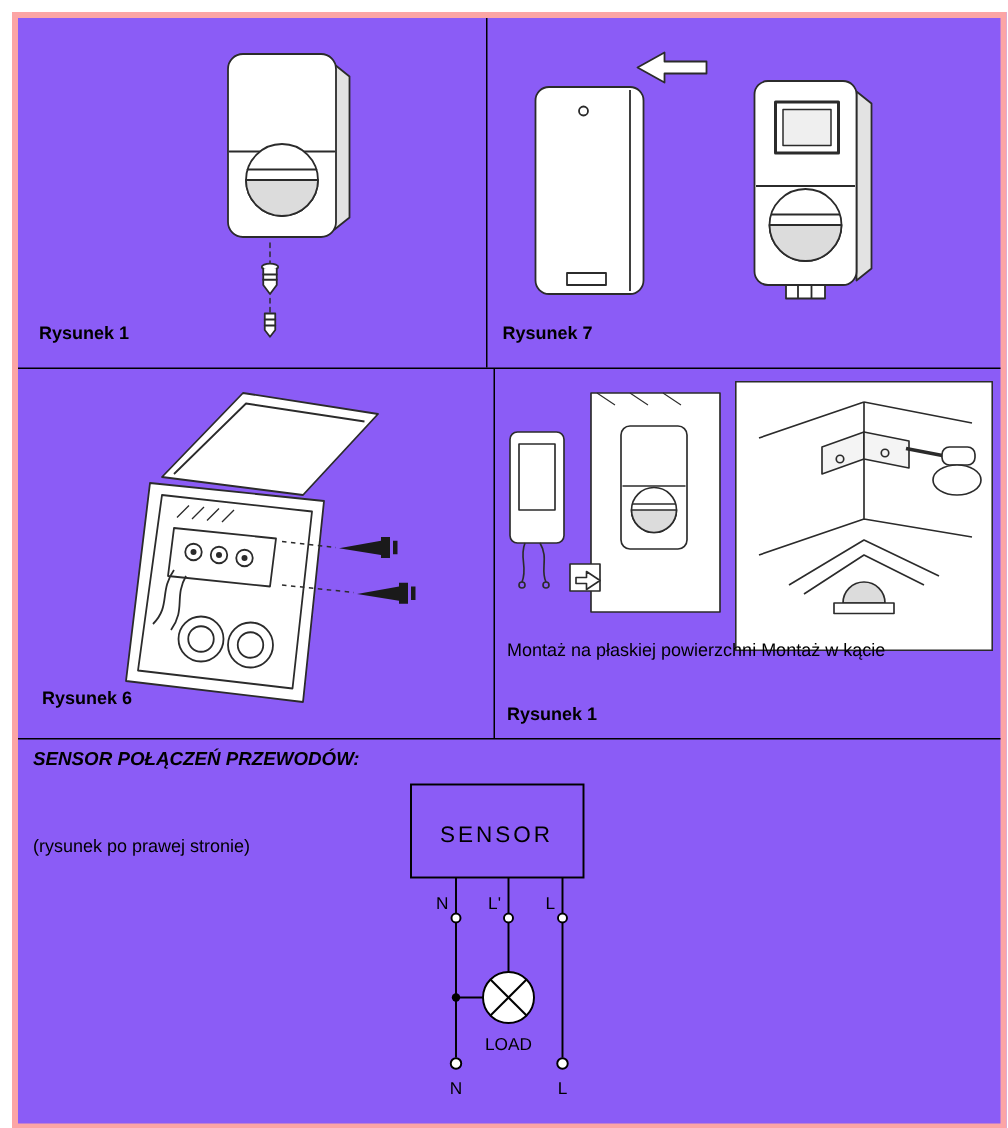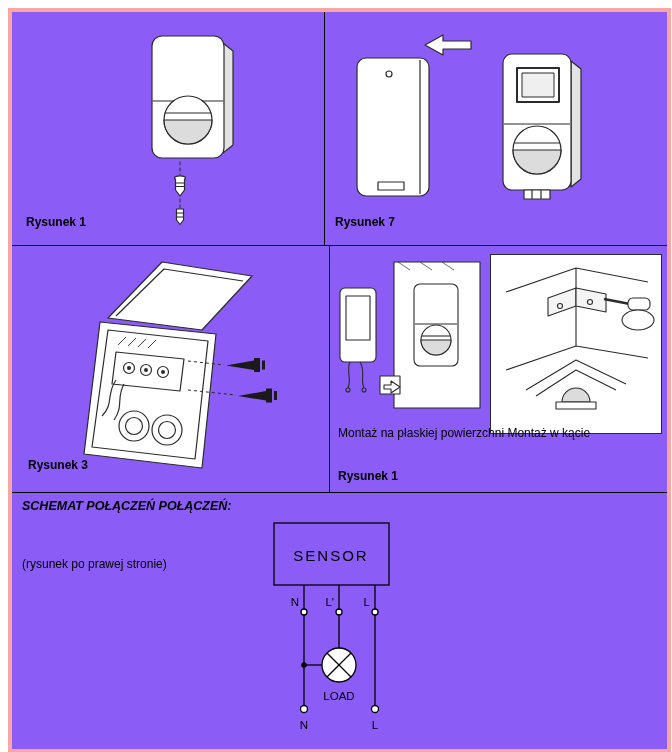--- a/index.html
+++ b/index.html
@@ -109,21 +109,21 @@
           <line x1="176" y1="115" x2="212" y2="119" stroke-dasharray="3 3" stroke-width="1"></line>
           <path d="M214 119.5 L242 114.5 L242 124 Z" fill="#1a1a1a" stroke="none"></path>
           <rect x="242" y="112" width="6" height="14" fill="#1a1a1a" stroke="none"></rect>
           <rect x="250" y="114.5" width="3" height="9" fill="#1a1a1a" stroke="none"></rect>
           <line x1="176" y1="144" x2="224" y2="149" stroke-dasharray="3 3" stroke-width="1"></line>
           <path d="M226 150 L254 145 L254 154.5 Z" fill="#1a1a1a" stroke="none"></path>
           <rect x="254" y="142.5" width="6" height="14" fill="#1a1a1a" stroke="none"></rect>
           <rect x="262" y="145" width="3" height="9" fill="#1a1a1a" stroke="none"></rect>
         </g>
       </svg>
-      <div class="fig-label label-fig3">Rysunek 3</div>
+      <div class="fig-label label-fig3">Rysunek 6</div>
     </div>
 
     <div class="panel panel-fig4">
       <svg class="illu" style="left:6px;top:14px" width="148" height="168" viewBox="0 0 148 168">
         <g stroke="#2b2b2b" stroke-width="1.1" fill="none" stroke-linejoin="round">
           <rect x="58" y="2" width="86" height="146" fill="#fff"></rect>
           <path d="M62 2 L74 10 M84 2 L96 10 M106 2 L118 10" stroke-width="0.7"></path>
           <rect x="4" y="28" width="36" height="74" rx="5" fill="#fff"></rect>
           <rect x="10" y="36" width="24" height="44" fill="#fff"></rect>
           <path d="M14 102 c -4 10 2 16 -2 26"></path>
@@ -157,21 +157,21 @@
           <rect x="66" y="148" width="40" height="7" fill="#fff"></rect>
         </g>
       </svg>
 
       <div class="fig4-caption">Montaż na płaskiej powierzchni Montaż w kącie</div>
       <div class="fig-label label-fig4">Rysunek 1</div>
     </div>
   </div>
 
   <div class="section-bottom">
-    <div class="wiring-heading">SCHEMAT POŁĄCZEŃ POŁĄCZEŃ:</div>
+    <div class="wiring-heading">SENSOR POŁĄCZEŃ PRZEWODÓW:</div>
     <div class="wiring-note">(rysunek po prawej stronie)</div>
 
     <svg class="wiring-svg" width="655" height="230" viewBox="0 0 655 230">
       <g stroke="#000" stroke-width="1.3" fill="none">
         <rect x="262" y="4" width="115" height="62"></rect>
         <line x1="292" y1="66" x2="292" y2="186"></line>
         <line x1="327" y1="66" x2="327" y2="129"></line>
         <line x1="363" y1="66" x2="363" y2="186"></line>
         <circle cx="292" cy="93" r="3" fill="#fff"></circle>
         <circle cx="327" cy="93" r="3" fill="#fff"></circle>

